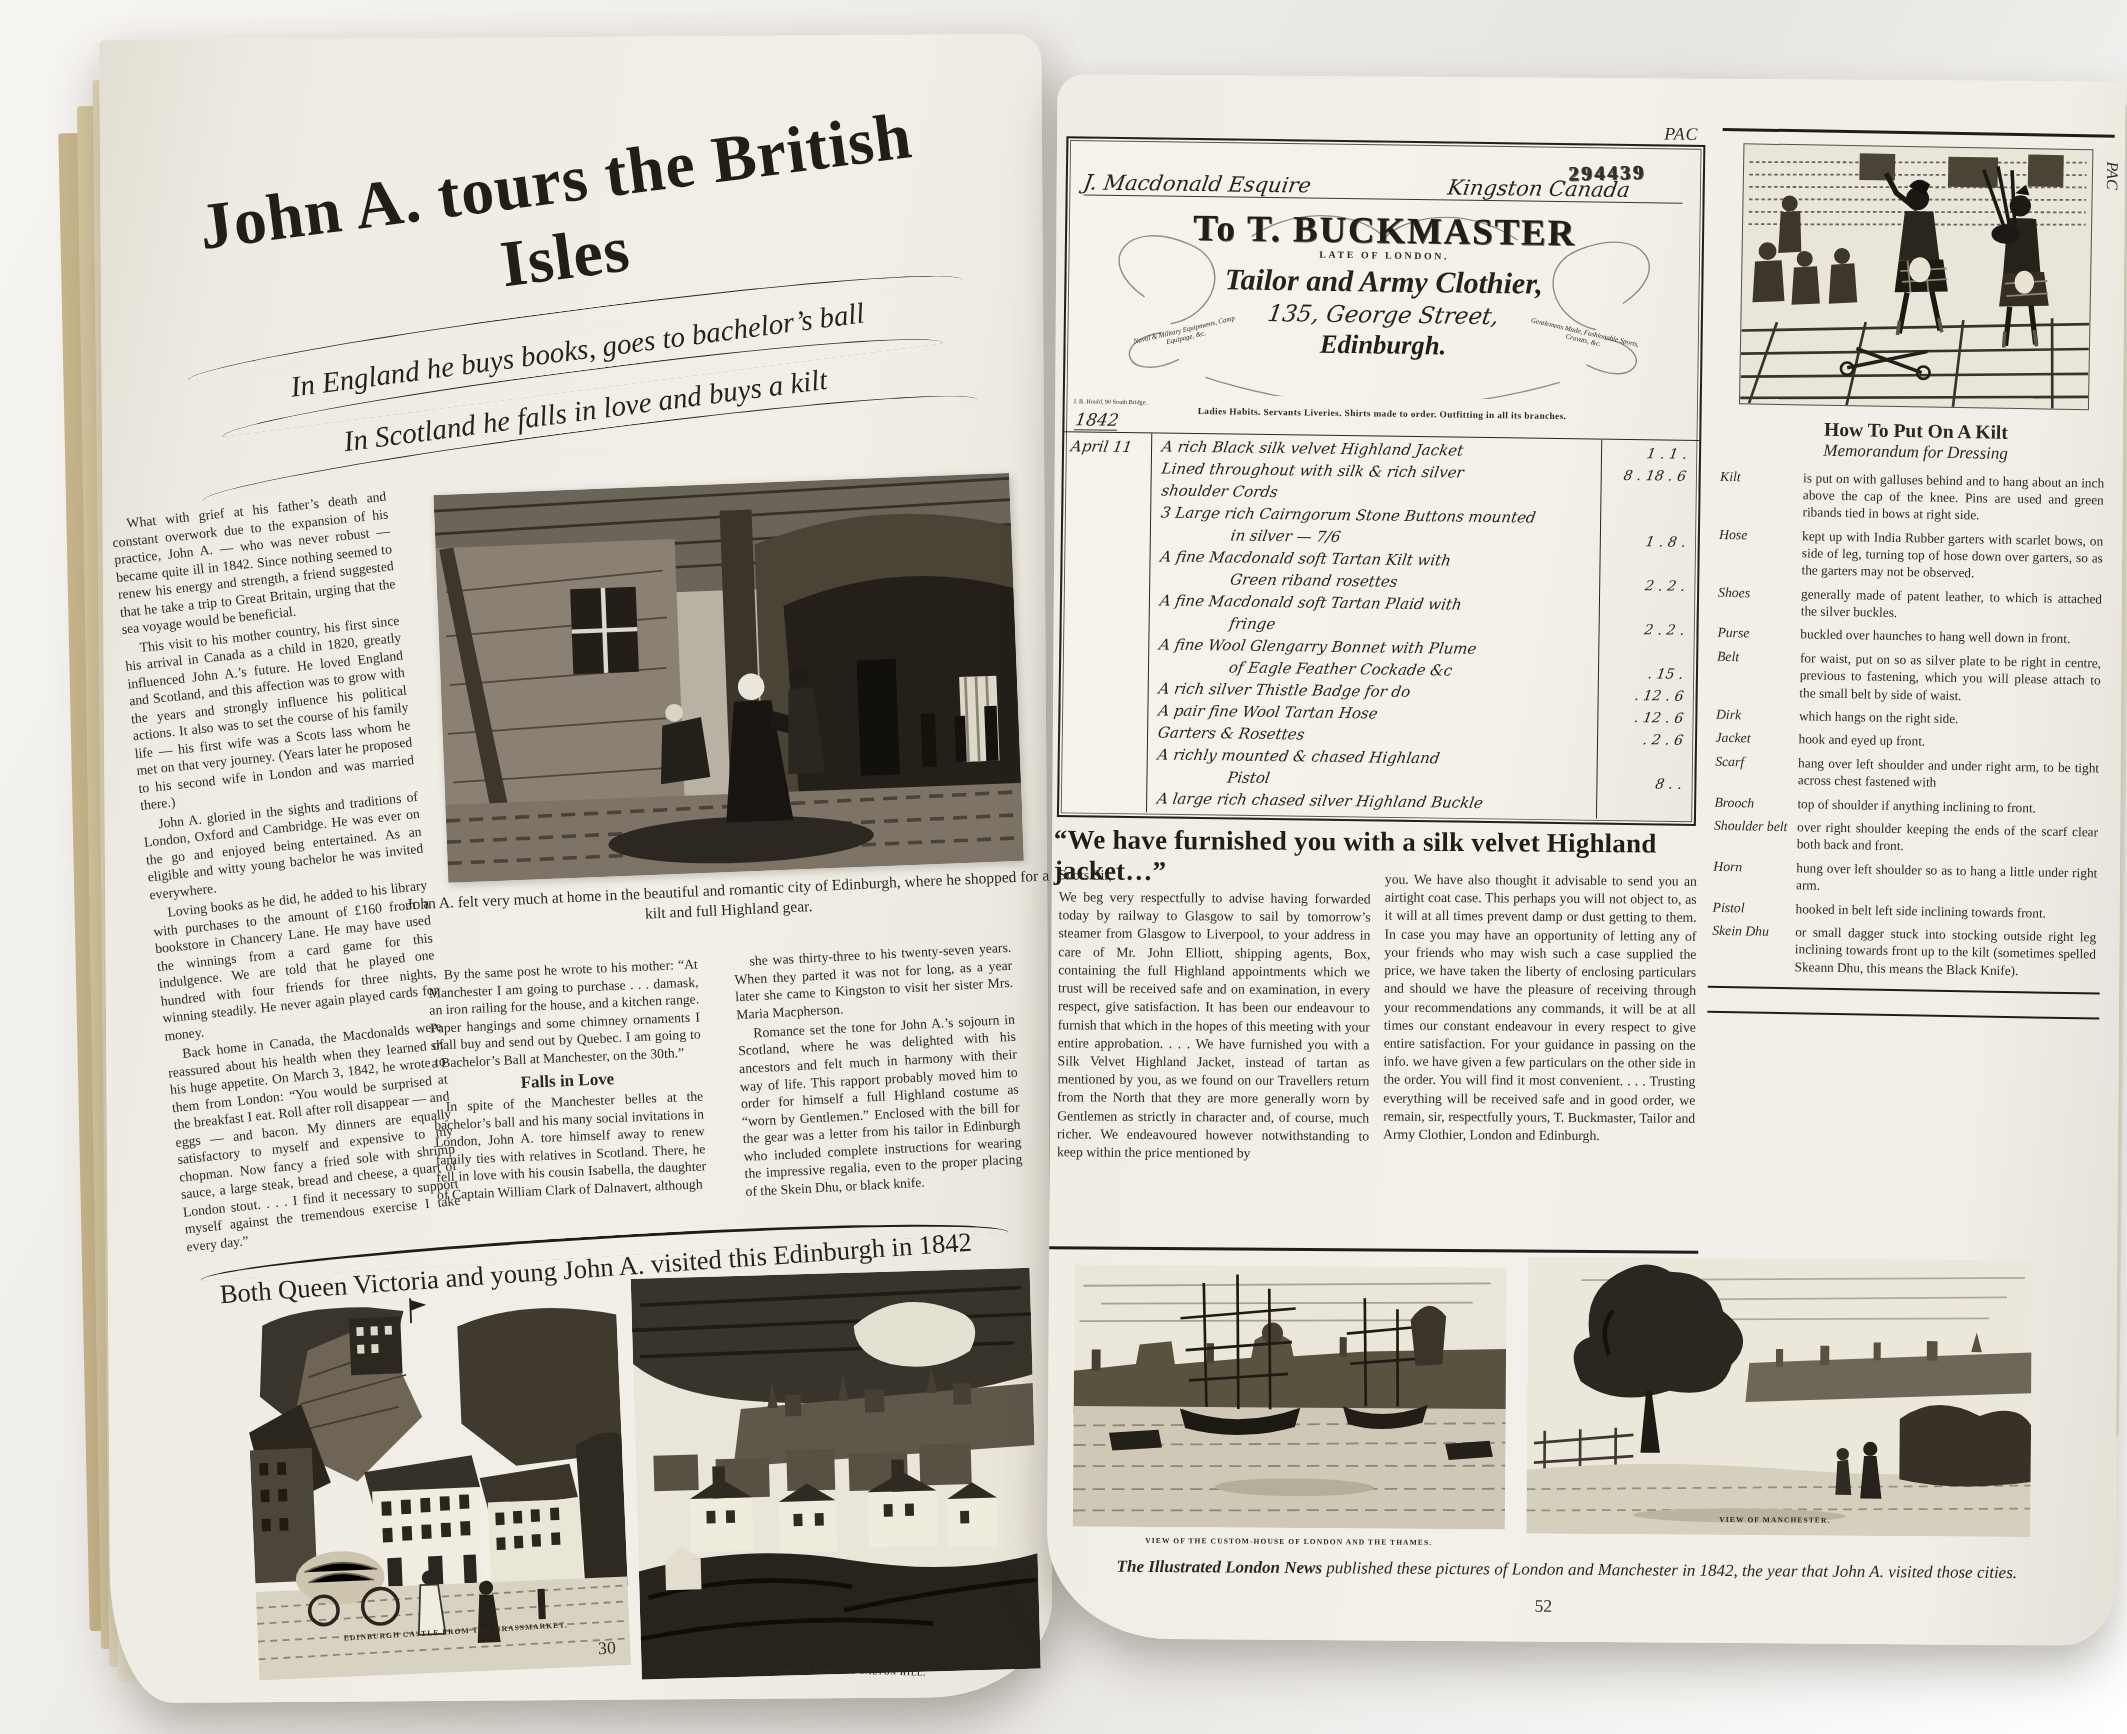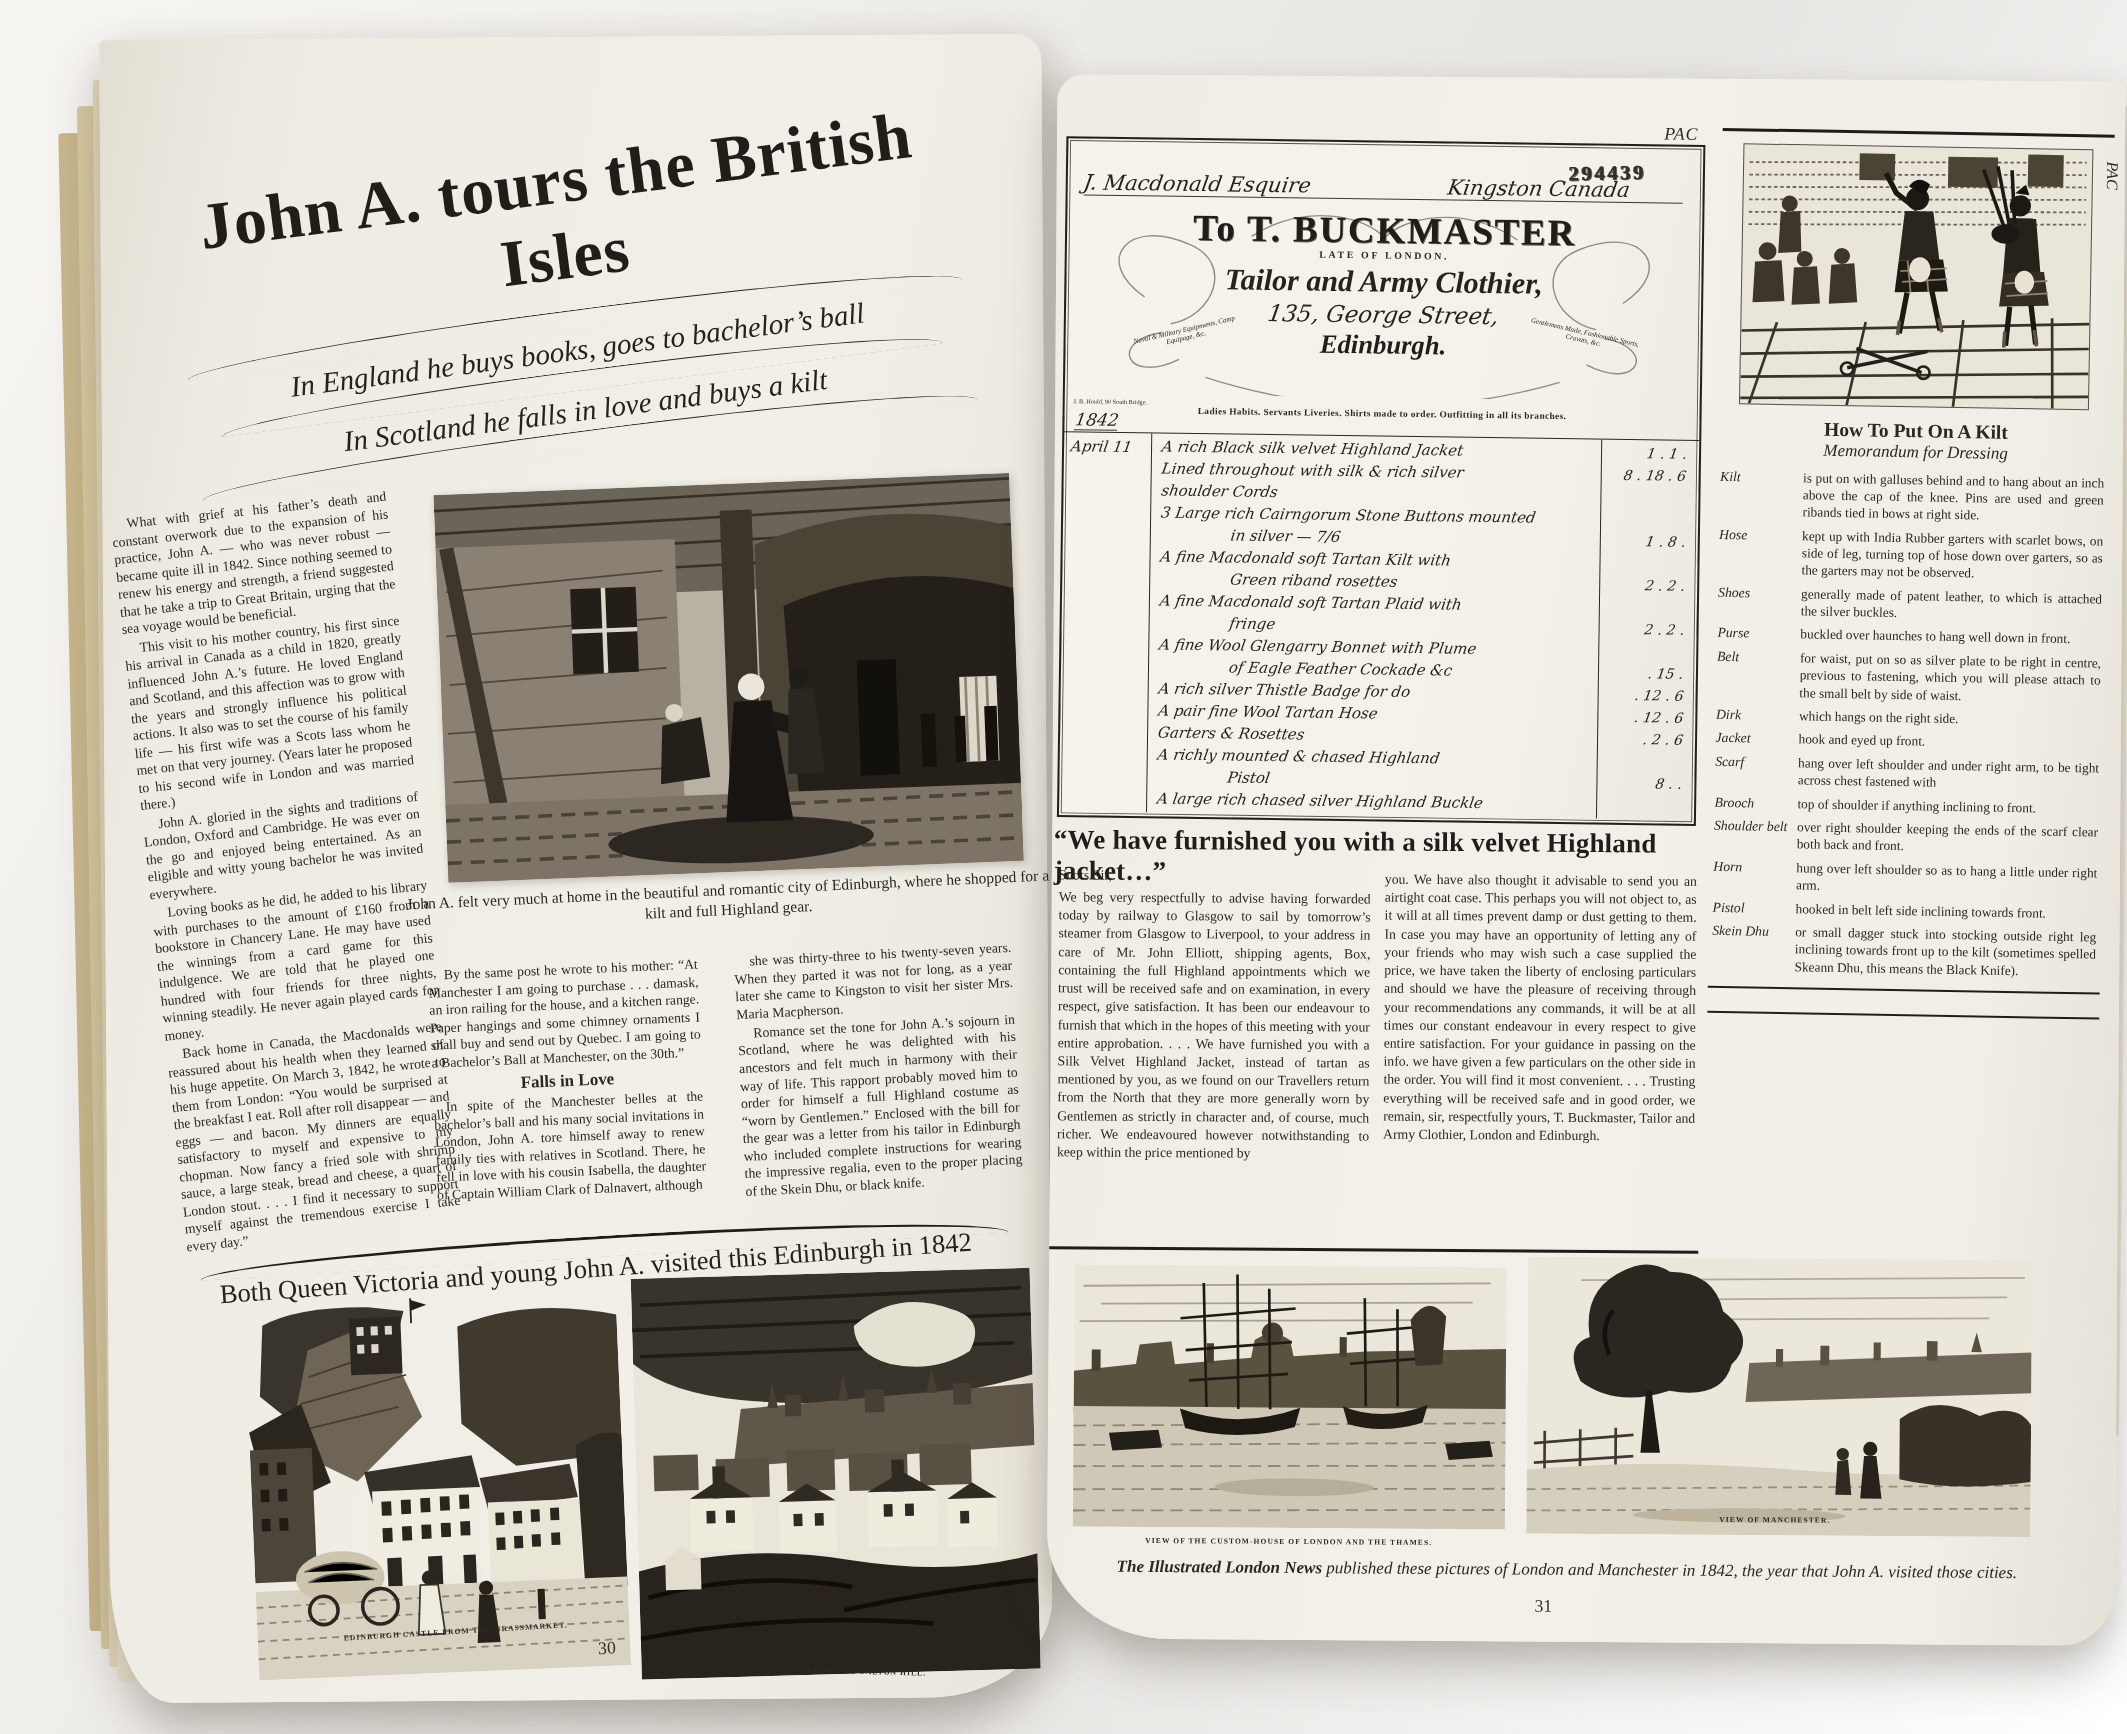--- a/index.html
+++ b/index.html
@@ -502,21 +502,21 @@
     <circle cx="387" cy="214" r="8" fill="#26221b"></circle>
     <path d="M350,228 L362,226 L366,266 L348,266 Z" fill="#302b23"></path>
     <circle cx="356" cy="220" r="7" fill="#302b23"></circle>
     <ellipse cx="240" cy="290" rx="120" ry="8" fill="#bdb4a0"></ellipse>
   </svg>
   <div class="smallcap-cap" style="position:absolute;left:497px;top:1436px;width:461px;font-size:7.5px;">VIEW OF MANCHESTER.</div>
 
   <div style="position:absolute;left:5.3px;top:1482px;width:1029px;text-align:center;">
     <span class="ital-cap" style="font-weight:bold;">The Illustrated London News</span><span class="ital-cap"> published these pictures of London and Manchester in 1842, the year that John A. visited those cities.</span>
   </div>
-  <div class="pagenum" style="position:absolute;left:461px;top:1518px;width:71px;text-align:center;">31</div>
+  <div class="pagenum" style="position:absolute;left:461px;top:1518px;width:71px;text-align:center;">52</div>
 
   <div class="sidebar">
     <div style="border-top:3.5px solid #201d19;width:392px;"></div>
     <div style="position:absolute;right:-7px;top:32px;font-style:italic;font-size:16px;transform:rotate(90deg);transform-origin:center;">PAC</div>
 
     <svg class="eng" style="margin:12.4px 0 0 21px;background:#e9e5d8;border:0.9px solid #55504a;" width="348" height="259" viewBox="0 0 392 292">
       <g stroke="#6c6454" stroke-width="2" stroke-dasharray="4 3">
         <line x1="6" y1="20" x2="386" y2="14"></line>
           <line x1="6" y1="34" x2="386" y2="28"></line>
           <line x1="6" y1="48" x2="386" y2="42"></line>

